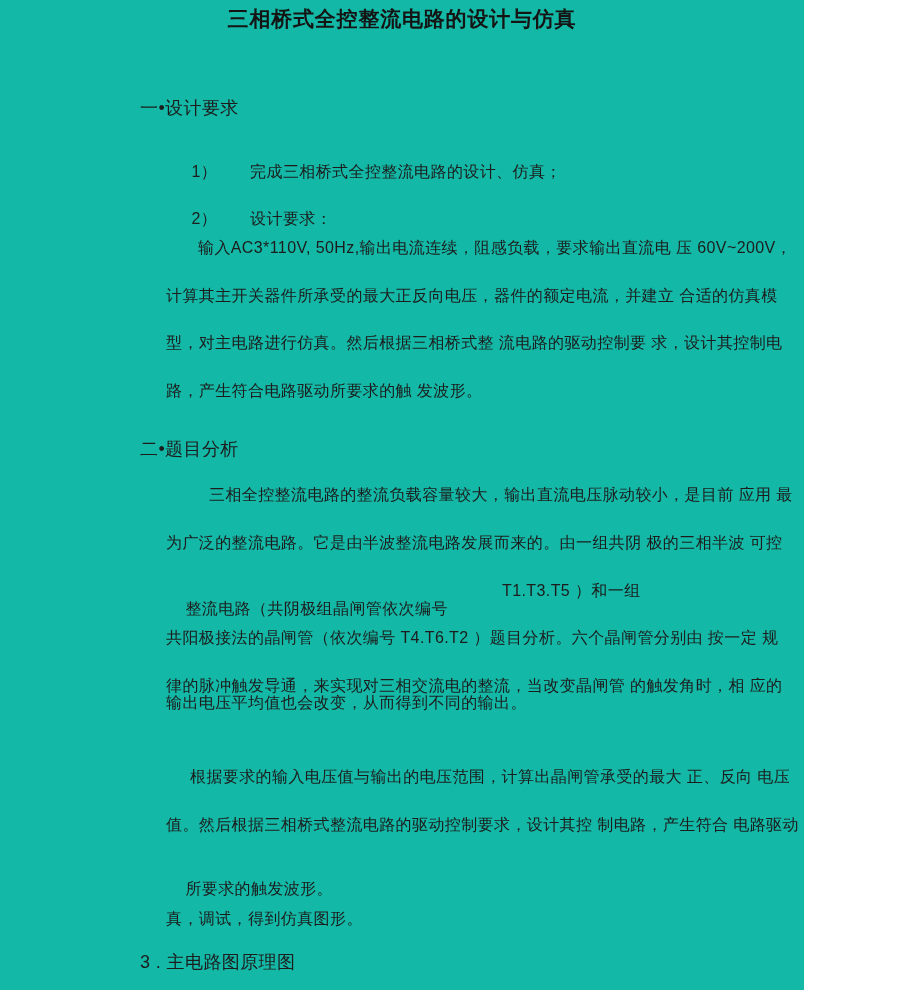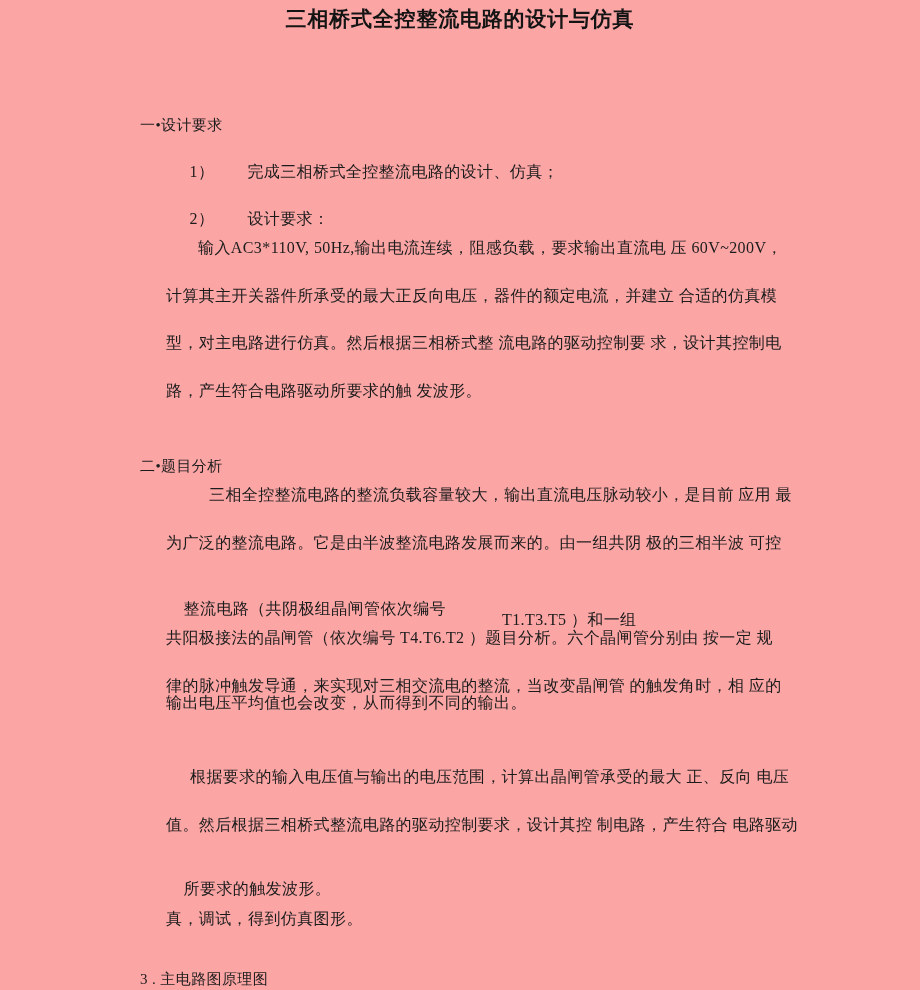--- a/index.html
+++ b/index.html
@@ -1,23 +1,23 @@
 <!DOCTYPE html>
 <html><head>
 <meta charset="utf-8">
 <style>
   * { margin: 0; padding: 0; box-sizing: border-box; }
   html, body { background: #ffffff; }
   .page {
     position: relative;
-    width: 920px;
+    width: 804px;
     height: 990px;
-    background: #fca5a5;
+    background: #14b8a6;
     overflow: hidden;
-    font-family: Liberation Serif, serif;
+    font-family: Liberation Sans, sans-serif;
     color: #1c1c1c;
   }
   .doc-title {
     position: absolute;
     top: 5px;
     left: 0;
     width: 100%;
     text-align: center;
     font-size: 21px;
     font-weight: bold;
@@ -25,23 +25,22 @@
     color: #141414;
   }
   .line {
     position: absolute;
     white-space: pre;
     font-size: 16px;
     letter-spacing: 0.4px;
     width: 720px;
   }
   .heading {
-    font-size: 15px;
+    font-size: 18px;
     letter-spacing: 0.4px;
-    margin-top: 20px;
   }
   .list-num { display: inline-block; }
   .list-text { margin-left: 33px; }
   .seg-right { position: absolute; top: 0; }
 </style>
 </head>
 <body>
 
 <div class="page">
 
@@ -62,21 +61,21 @@
   <div class="line" style="left:166px; top:333px;">型，对主电路进行仿真。然后根据三相桥式整 流电路的驱动控制要 求，设计其控制电</div>
   <div class="line" style="left:166px; top:381px;">路，产生符合电路驱动所要求的触 发波形。</div>
 
   <div class="line heading" style="left:140px; top:437px;">二•题目分析</div>
 
   <div class="line" style="left:192px; top:485px;margin-left:17px;">三相全控整流电路的整流负载容量较大，输出直流电压脉动较小，是目前 应用 最</div>
   <div class="line" style="left:166px; top:533px;">为广泛的整流电路。它是由半波整流电路发展而来的。由一组共阴 极的三相半波 可控</div>
 
   <div class="line" style="left:166px; top:581px;">
     <span>整流电路（共阴极组晶闸管依次编号</span>
-    <span class="seg-right" style="left:336px;margin-top:29px;">T1.T3.T5 ）和一组</span>
+    <span class="seg-right" style="left:336px;">T1.T3.T5 ）和一组</span>
   </div>
 
   <div class="line" style="left:166px; top:628px;">共阳极接法的晶闸管（依次编号 T4.T6.T2 ）题目分析。六个晶闸管分别由 按一定 规</div>
   <div class="line" style="left:166px; top:676px;">律的脉冲触发导通，来实现对三相交流电的整流，当改变晶闸管 的触发角时，相 应的</div>
   <div class="line" style="left:166px; top:693px;">输出电压平均值也会改变，从而得到不同的输出。</div>
 
   <div class="line" style="left:190px; top:767px;">根据要求的输入电压值与输出的电压范围，计算出晶闸管承受的最大 正、反向 电压</div>
   <div class="line" style="left:166px; top:815px;">值。然后根据三相桥式整流电路的驱动控制要求，设计其控 制电路，产生符合 电路驱动</div>
 
   <div class="line" style="left:166px; top:861px;">

